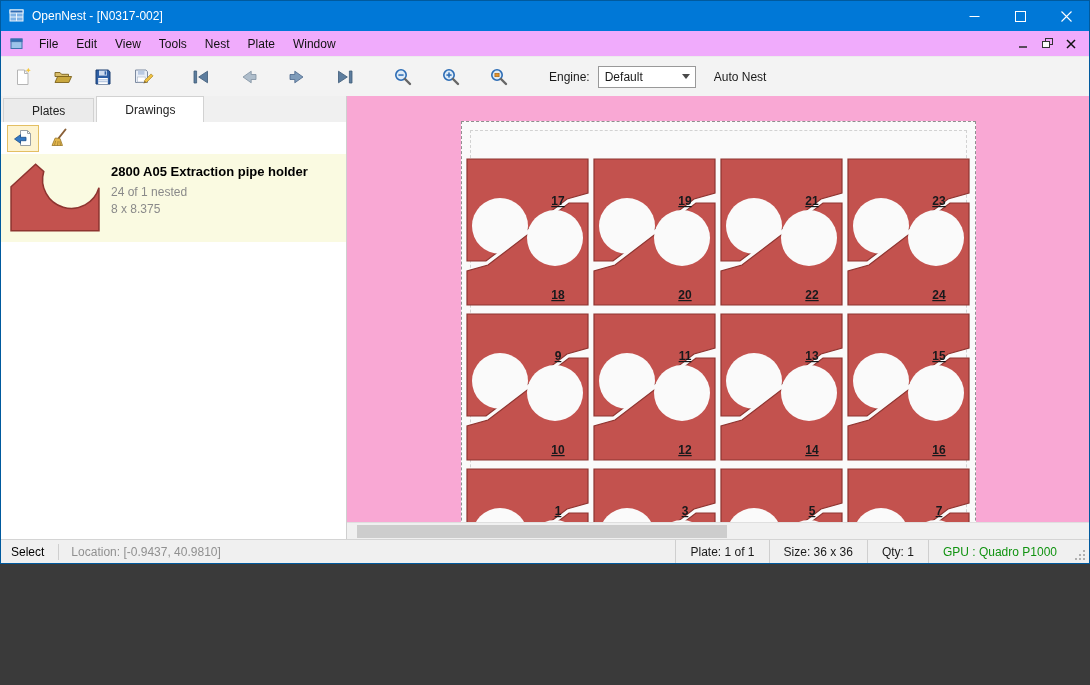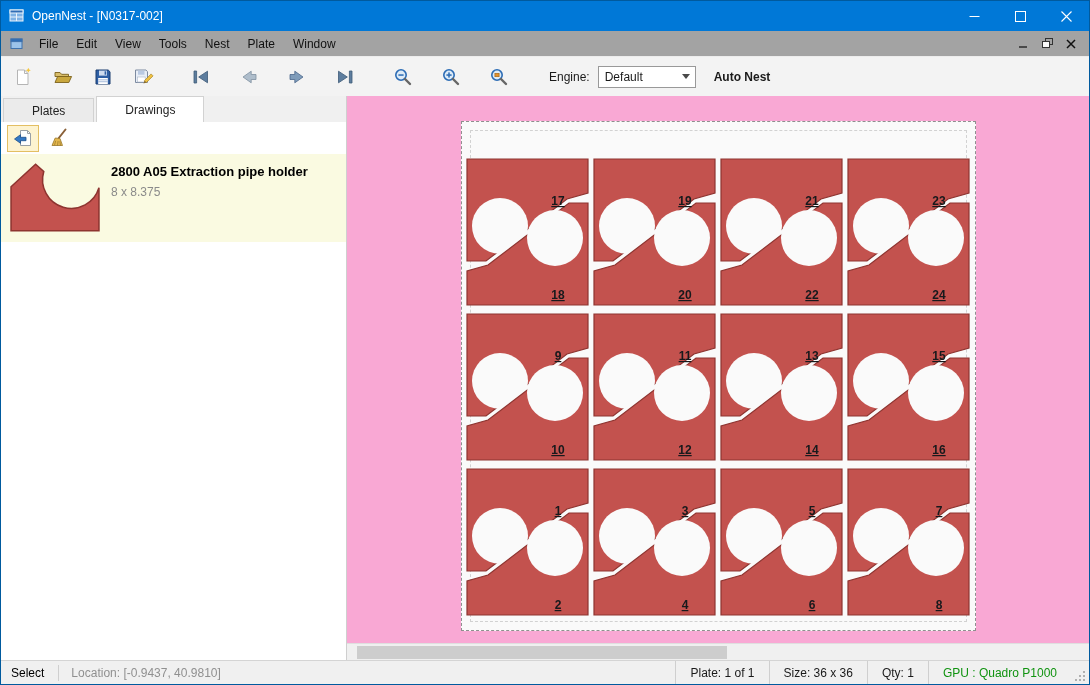--- a/index.html
+++ b/index.html
@@ -1,50 +1,50 @@
 <!DOCTYPE html>
 <html style="--c-titlebar: #0078d7; --c-part: #c3524e; --c-part-stroke: #8e3430; --c-pnum: #17191c; --c-gpu: #109310; --c-item-bg: #fafae1;"><head>
 <meta charset="utf-8">
 <style>
   * { margin:0; padding:0; box-sizing:border-box; }
   html,body { background:#3a3a3a; }
   body { font-family:"Liberation Sans", sans-serif; font-size:12px; color:#1a1a1a; }
 
-  .window { position:relative; width:1090px; height:685px; background:#f0f0f0;
+  .window { position:relative; width:1090px; height:564px; background:#f0f0f0;
             border:1px solid #005a9e; overflow:hidden; }
 
   
   .titlebar { position:absolute; left:0; top:0; right:0; height:30px;
               background:var(--c-titlebar,#0078d7); display:flex; align-items:center; }
   .titlebar .appicon { margin-left:8px; display:flex; }
   .titlebar .title { color:#fff; margin-left:7px; font-size:12px; }
   .tb-btns { margin-left:auto; display:flex; height:100%; }
   .tb-btn { width:46px; height:100%; display:flex; align-items:center; justify-content:center; }
   .tb-btn svg { display:block; }
 
   
-  .menubar { position:absolute; left:0; top:30px; right:0; height:26px; background:#a3a3a3;
+  .menubar { position:absolute; left:0; top:30px; right:0; height:26px; background:#f0abfc;
              border-bottom:1px solid #ececec; display:flex; align-items:center; }
   .mdi-doc-icon { margin:0 6px 0 9px; display:flex; }
   .menu-item { padding:0 9px; line-height:26px; color:#111; }
   .mdi-controls { margin-left:auto; display:flex; align-items:center; padding-right:6px; }
   .mdi-btn { width:24px; height:22px; display:flex; align-items:center; justify-content:center; }
 
   
   .toolbar { position:absolute; left:0; top:56px; right:0; height:39px; background:#f3f3f3;
              display:flex; align-items:center; }
   .tbtn { width:32px; height:30px; display:flex; align-items:center; justify-content:center; }
   .tbtn svg { overflow:visible; }
   .ml6{margin-left:6px}.ml8{margin-left:8px}.ml16{margin-left:16px}.ml26{margin-left:26px}
   .engine-label { font-weight:normal; margin-left:34px; }
   .combo { margin-left:8px; width:98px; height:22px; background:#fff; border:1px solid #999;
            display:flex; align-items:center; }
   .combo-value { flex:1; padding-left:6px; }
   .combo-arrow { width:17px; display:flex; align-items:center; justify-content:center; }
-  .autonest { margin-left:18px;font-weight:bold; }
+  .autonest { margin-left:18px; }
 
   
   .sidebar { position:absolute; left:0; top:95px; width:346px; bottom:14px; background:#fff;
              border-right:1px solid #cfcfcf; }
   .tabstrip { height:26px; background:#f0f0f0; display:flex; align-items:flex-end; padding-left:2px; }
   .tab { height:24px; padding:0 28px; display:flex; align-items:center; background:#ebebeb;
          border:1px solid #d2d2d2; border-bottom:none; margin-right:2px; color:#222; }
   .tab.active { height:26px; background:#fff; position:relative; z-index:2; }
   .panel-toolbar { height:32px; background:#fff; display:flex; align-items:center; padding-left:6px; }
   .ptool-btn { width:32px; height:27px; display:flex; align-items:center; justify-content:center;
@@ -269,20 +269,21 @@
       </div>
     </div>
     <div class="drawing-item">
       <span class="thumb">
         <svg width="92" height="72" viewBox="0 0 90 70">
           <path d="M2,68 L2,25 L26,3 L34,10 A28,28 0 0 0 88,26 L88,68 Z" fill="var(--c-part,#c3524e)" stroke="var(--c-part-stroke,#8e3430)" stroke-width="1.5"></path>
         </svg>
       </span>
       <div class="drawing-meta">
         <div class="drawing-title">2800 A05 Extraction pipe holder</div>
+        <div class="drawing-sub">24 of 1 nested</div>
         <div class="drawing-sub">8 x 8.375</div>
       </div>
     </div>
   </div>
 
   <div class="canvas">
     <div class="plate">
       <div class="plate-margin"></div>
       <svg id="nest-svg" viewBox="0 0 513 508" preserveAspectRatio="none">
           <g transform="translate(2,34)">

